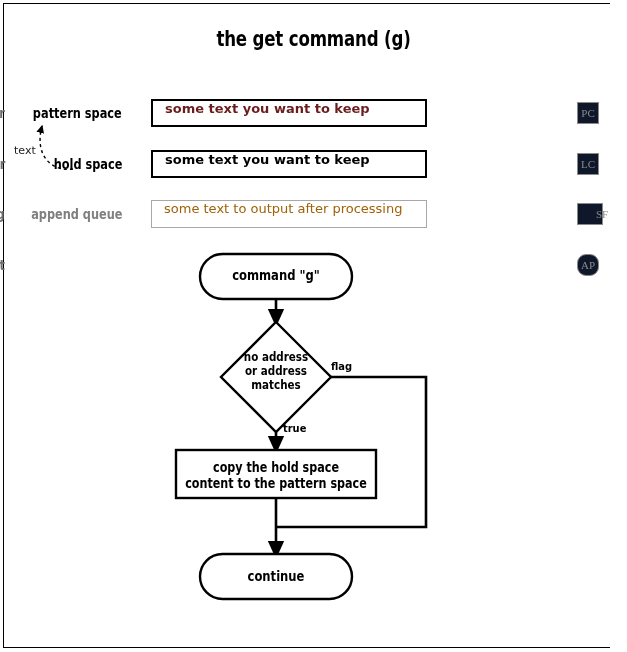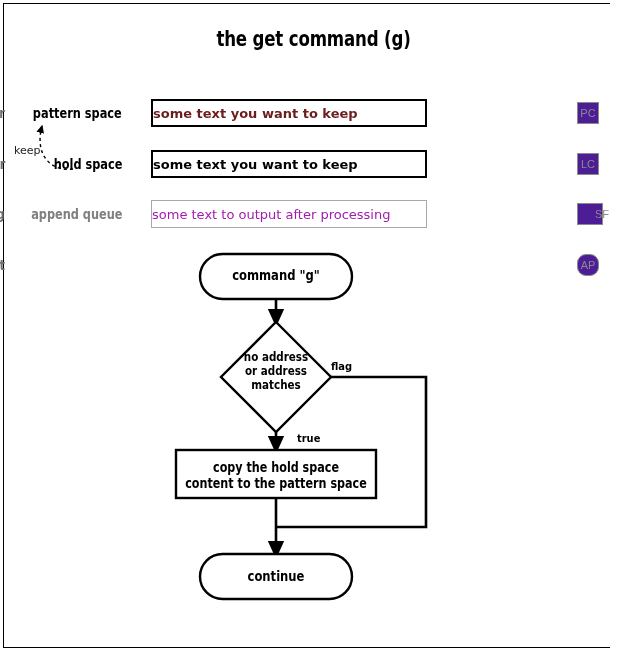--- a/index.html
+++ b/index.html
@@ -57,36 +57,36 @@
   .reg-label.muted { color: #808080; }
   .reg-box {
     position: absolute;
     left: 151px;
     width: 276px;
     height: 28px;
     box-sizing: border-box;
     border: 2px solid #000000;
     background: #ffffff;
     display: flex;
-    align-items: center;
+    padding-left: 12px;
   }
   .reg-box .val {
     font-family: "DejaVu Sans", sans-serif;
     font-weight: bold;
     font-size: 13px;
     color: #000000;
     white-space: nowrap;
   }
   .reg-box.pattern .val { color: #6b1d1d; }
   .reg-box.empty {
     border: 1px solid #a8a8a8;
   }
   .reg-box.empty .val {
     font-weight: normal;
-    color: #a21caf;
+    color: #a16207;
     font-size: 13px;
   }
   
   .rreg-label {
     position: absolute;
     right: 605px;
     text-align: right;
     font-family: "DejaVu Sans Condensed", "Liberation Sans Narrow", "Liberation Sans", sans-serif;
     font-weight: bold;
     font-size: 14px;
@@ -95,23 +95,23 @@
     transform-origin: right center;
     white-space: nowrap;
   }
   .rreg-box {
     position: absolute;
     left: 577px;
     width: 22px;
     height: 22px;
     box-sizing: border-box;
     border: 1px solid #8a8a8a;
-    background: #4c1d95;
+    background: #0f172a;
     color: #8a8a8a;
-    font-family: Liberation Sans, sans-serif;
+    font-family: Liberation Serif, serif;
     font-size: 11px;
     display: flex;
     align-items: center;
     justify-content: center;
   }
   
   #copy-arrow {
     position: absolute;
     left: 8px;
     top: 106px;
@@ -157,21 +157,21 @@
     font-size: 14px;
   }
   .edge-label {
     position: absolute;
     font-family: "DejaVu Sans Condensed", "Liberation Sans Narrow", "Liberation Sans", sans-serif;
     font-weight: bold;
     font-size: 11px;
     color: #000000;
   }
   #lbl-false { left: 331px; top: 360px; }
-  #lbl-true  { left: 297px; top: 422px; margin-top: 10px; }
+  #lbl-true  { left: 283px; top: 422px; }
 </style>
 </head>
 <body>
 
 <div id="page">
   <div id="frame"></div>
 
   <div id="title">the get command (g)</div>
 
   <div class="reg-label" style="right:488px; top:105px;">pattern space</div>
@@ -210,21 +210,21 @@
   </div>
 
   <svg id="copy-arrow" width="80" height="70" viewBox="0 0 80 70">
     <defs>
       <marker id="dashArrow" markerWidth="7" markerHeight="7" refX="5" refY="3.2" orient="auto" markerUnits="strokeWidth">
         <path d="M0,0.4 L6,3.2 L0,6 z" fill="#000000"></path>
       </marker>
     </defs>
     <path d="M65,63 C44,66 26,50 34,20" fill="none" stroke="#000000" stroke-width="1.4" stroke-dasharray="3,3.2" marker-end="url(#dashArrow)"></path>
   </svg>
-  <div id="copy-label">keep</div>
+  <div id="copy-label">text</div>
 
   <svg id="flow" width="627" height="652" viewBox="0 0 627 652">
     <defs>
       <marker id="flowArrow" markerWidth="10" markerHeight="10" refX="3.2" refY="3.6" orient="auto" markerUnits="strokeWidth">
         <path d="M0,0.4 L7,3.6 L0,6.8 z" fill="#000000"></path>
       </marker>
     </defs>
 
     <rect x="200" y="254" width="152" height="45" rx="22.5" ry="22.5" fill="#ffffff" stroke="#000000" stroke-width="2.4"></rect>
 

